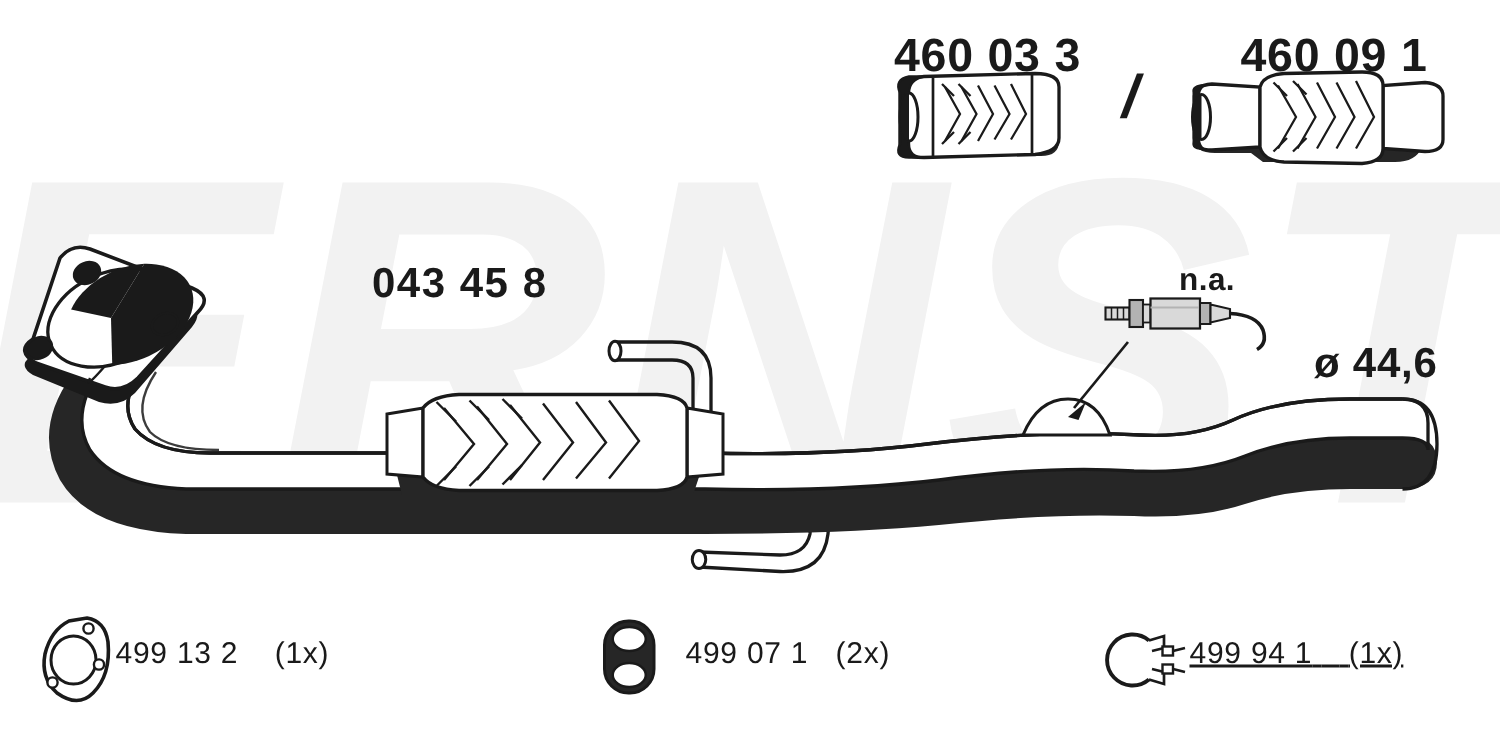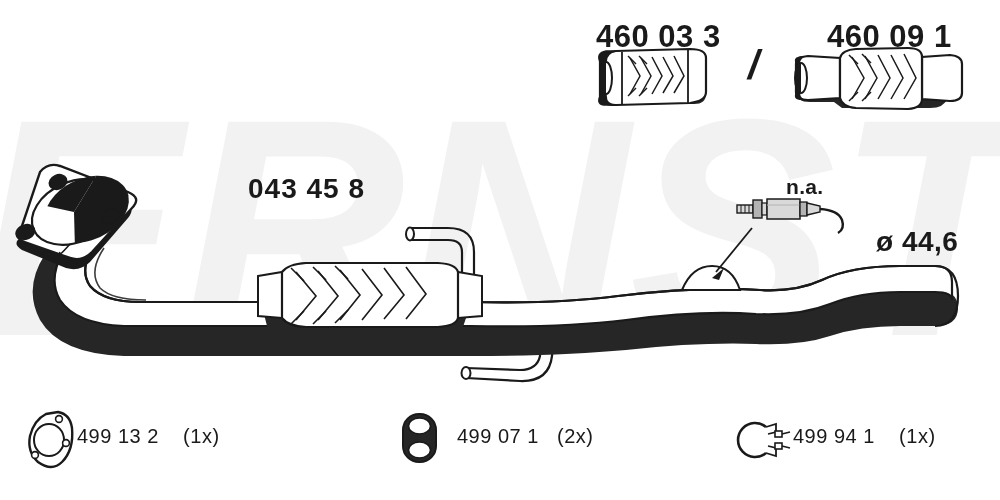--- a/index.html
+++ b/index.html
@@ -315,19 +315,19 @@
 
   <svg class="layer" viewBox="0 0 1000 500">
     <path d="M766 427 A17 17 0 1 0 766 453" fill="#ffffff" stroke="#1a1a1a" stroke-width="2.6"></path>
     <path d="M766 427 L776 424 L776 432 L768 434" fill="#ffffff" stroke="#1a1a1a" stroke-width="1.8"></path>
     <path d="M766 453 L776 456 L776 448 L768 446" fill="#ffffff" stroke="#1a1a1a" stroke-width="1.8"></path>
     <rect x="775" y="431" width="7" height="6" fill="#ffffff" stroke="#1a1a1a" stroke-width="1.6"></rect>
     <rect x="775" y="443" width="7" height="6" fill="#ffffff" stroke="#1a1a1a" stroke-width="1.6"></rect>
     <line x1="782" y1="434" x2="790" y2="432" stroke="#1a1a1a" stroke-width="1.8"></line>
     <line x1="782" y1="446" x2="790" y2="448" stroke="#1a1a1a" stroke-width="1.8"></line>
   </svg>
-  <div class="lbl acc-lbl" style="left:793px; top:426px;">
+  <div class="lbl acc-lbl" style="left:793px; top:426px;text-decoration:underline;">
     <span>499 94 1</span>
     <span>&nbsp;&nbsp;</span>
     <span>(1x)</span>
   </div>
 
 </div>
 
 </body></html>

